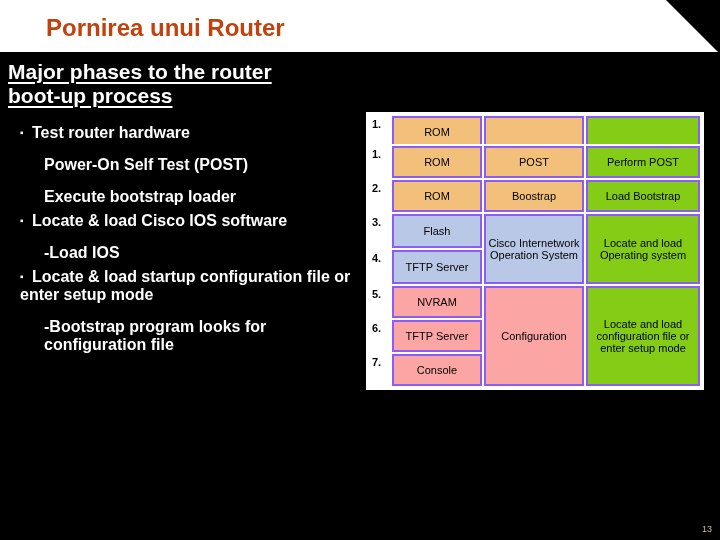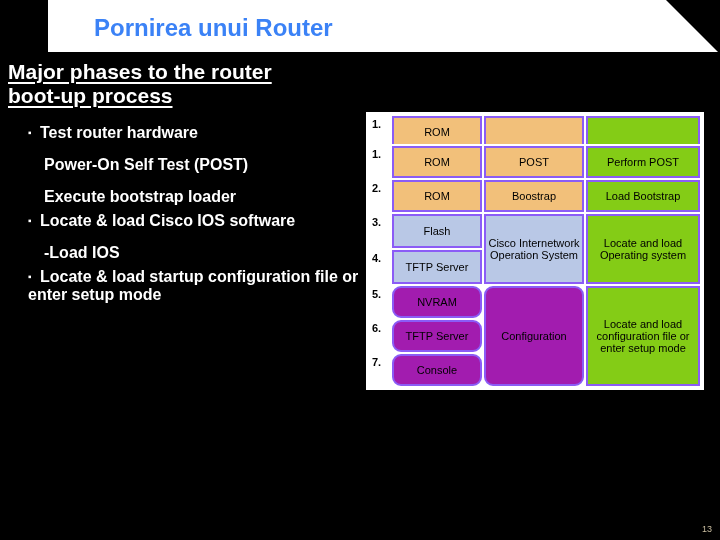--- a/index.html
+++ b/index.html
@@ -11,26 +11,25 @@
     position: relative;
   }
   .slide {
     width: 720px;
     height: 540px;
     position: relative;
     background: #000;
   }
   .title-bar {
     background: #fff;
-    color: #3b82f6;
+    color: #c2410c;
     padding: 14px 7px 10px 46px;
     font-size: 24px;
     font-weight: bold;
     position: relative;
-    margin-left: 48px;
   }
   .corner-notch {
     position: absolute;
     top: 0;
     right: 0;
     width: 0;
     height: 0;
     border-left: 54px solid transparent;
     border-top: 54px solid #000;
   }
@@ -51,21 +50,21 @@
     gap: 6px;
   }
   .bullets {
     width: 340px;
     padding-top: 8px;
   }
   .bullets .b1 {
     font-size: 16px;
     font-weight: bold;
     color: #fff;
-    margin: 4px 0 2px 8px;
+    margin: 4px 0 2px 0;
   }
   .bullets .b1::before {
     content: "\25AA";
     color: #fff;
     font-size: 10px;
     display: inline-block;
     width: 12px;
     transform: translateY(-2px);
   }
   .bullets .b2 {
@@ -104,21 +103,21 @@
     background: #fff;
     vertical-align: top;
   }
   td.box {
     border: 2px solid #8b5cf6;
     background: #e6d5de;
     height: 32px;
   }
   td.box.orange { background: #f2c07a; }
   td.box.blue   { background: #b9c8e6; }
-  td.box.green  { background: #a21caf; border-radius: 9px; }
+  td.box.green  { background: #fca5a5; }
   td.box.gray   { background: #84cc16; }
   td.box.tall   { height: 70px; }
   td.box.taller { height: 90px; }
   .page-num {
     position: absolute;
     right: 8px;
     bottom: 6px;
     font-size: 9px;
     color: #c9bda0;
   }
@@ -137,20 +136,21 @@
 
   <div class="content-row">
 
     <div class="bullets">
       <div class="b1">Test router hardware</div>
       <div class="b2">Power-On Self Test (POST)</div>
       <div class="b2">Execute bootstrap loader</div>
       <div class="b1">Locate &amp; load Cisco IOS software</div>
       <div class="b2">-Load IOS</div>
       <div class="b1">Locate &amp; load startup configuration file or enter setup mode</div>
+      <div class="b2 b2wide">-Bootstrap program looks for configuration file</div>
     </div>
 
     <div class="diagram">
       <table class="grid">
         <colgroup>
           <col class="numcol">
           <col style="width:90px">
           <col style="width:100px">
           <col>
         </colgroup>

